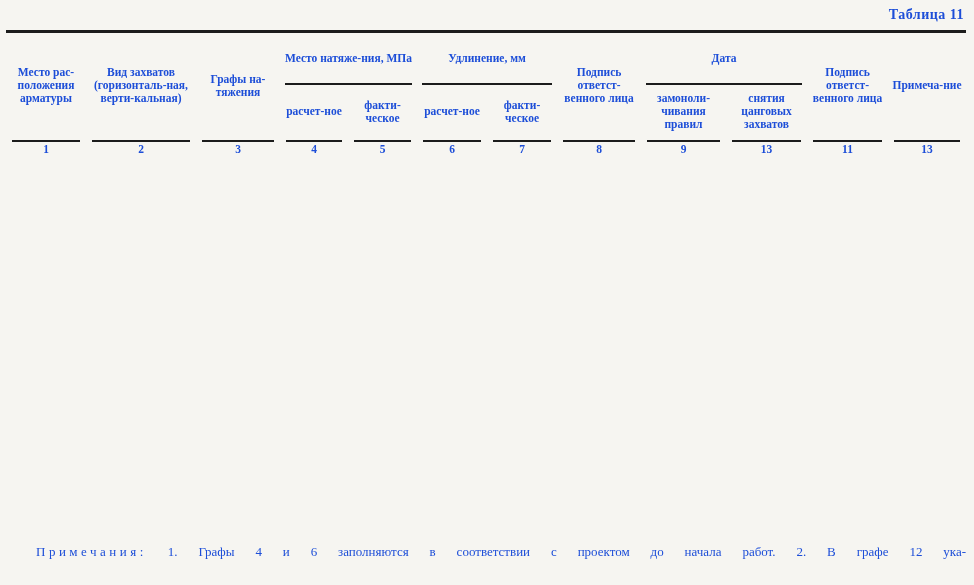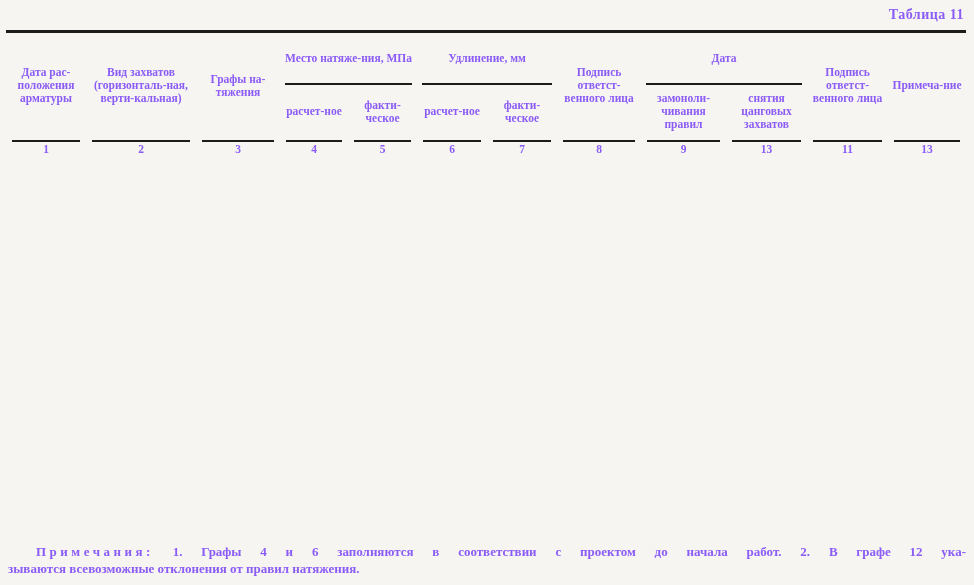--- a/index.html
+++ b/index.html
@@ -2,21 +2,21 @@
 <html><head>
 <meta charset="utf-8">
 <style>
   html, body { margin: 0; padding: 0; }
   .page {
     position: relative;
     width: 974px;
     height: 585px;
     background: #f6f5f1;
     font-family: "Liberation Serif", "DejaVu Serif", serif;
-    color: #8b5cf6;
+    color: #1d4ed8;
     overflow: hidden;
   }
   .caption {
     position: absolute;
     top: 7px;
     right: 10px;
     font-size: 14px;
     font-weight: bold;
     letter-spacing: 0.5px;
   }
@@ -68,21 +68,21 @@
     height: 2px;
     background: #1c1c1c;
   }
   td.bodycell { vertical-align: top; }
   .notes {
     position: absolute;
     left: 8px;
     right: 8px;
     top: 544px;
     font-size: 13px;
-    font-weight: bold;
+    font-weight: normal;
     line-height: 1.3;
   }
   .note-line1 {
     text-align: justify;
     text-align-last: justify;
     text-indent: 28px;
     white-space: normal;
   }
   .note-label { letter-spacing: 3.5px; }
 </style>
@@ -103,21 +103,21 @@
         <col style="width:70px">
       <col style="width:70px">
         <col style="width:84px">
         <col style="width:85px">
       <col style="width:81px">
         <col style="width:81px">
         <col style="width:78px">
     </colgroup>
     <tbody>
       <tr class="rowA">
-        <th rowspan="2">Дата рас-положения арматуры</th>
+        <th rowspan="2">Место рас-положения арматуры</th>
         <th rowspan="2" class="vl">Вид захватов (горизонталь-ная, верти-кальная)</th>
         <th rowspan="2" class="vl">Графы на-тяжения</th>
         <th colspan="2" class="vl group">Место натяже-ния, МПа</th>
         <th colspan="2" class="vl group">Удлинение, мм</th>
         <th rowspan="2" class="vl">Подпись ответст-венного лица</th>
         <th colspan="2" class="vl group">Дата</th>
         <th rowspan="2" class="vl">Подпись ответст-венного лица</th>
         <th rowspan="2" class="vl">Примеча-ние</th>
       </tr>
       <tr class="rowB">
@@ -154,16 +154,15 @@
         <td class="bodycell vl"></td>
         <td class="bodycell vl"></td>
         <td class="bodycell vl"></td>
         <td class="bodycell vl"></td>
       </tr>
     </tbody>
   </table>
 
   <div class="notes">
     <div class="note-line1"><span class="note-label">Примечания:</span> <span>1. Графы 4 и 6 заполняются в соответствии с проектом до начала работ. 2. В графе 12 ука-</span></div>
-    <div class="note-line2">зываются всевозможные отклонения от правил натяжения.</div>
   </div>
 
 </div>
 
 </body></html>

